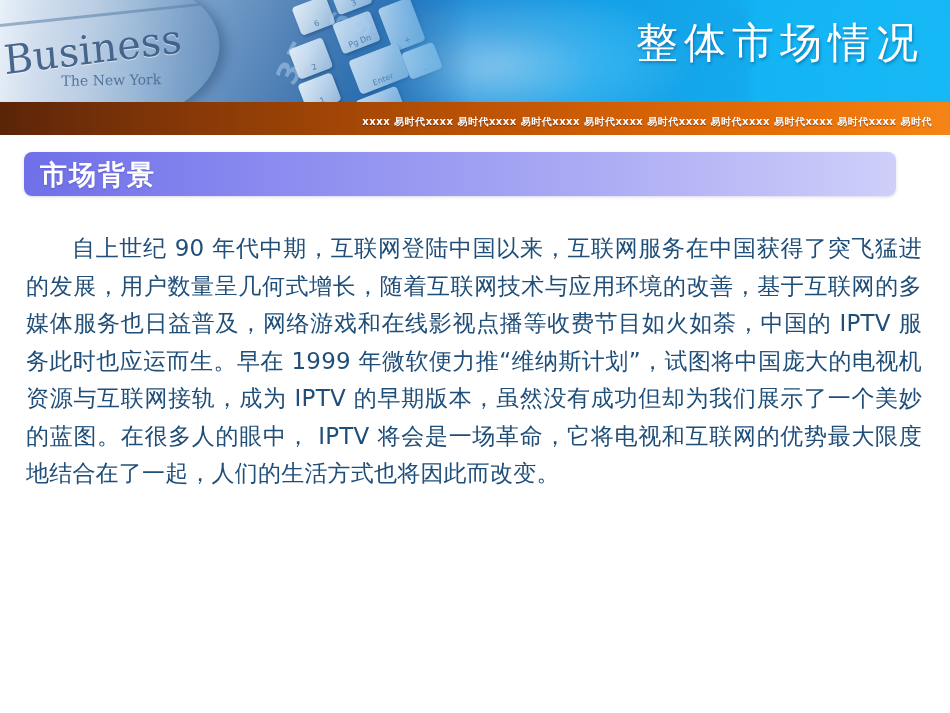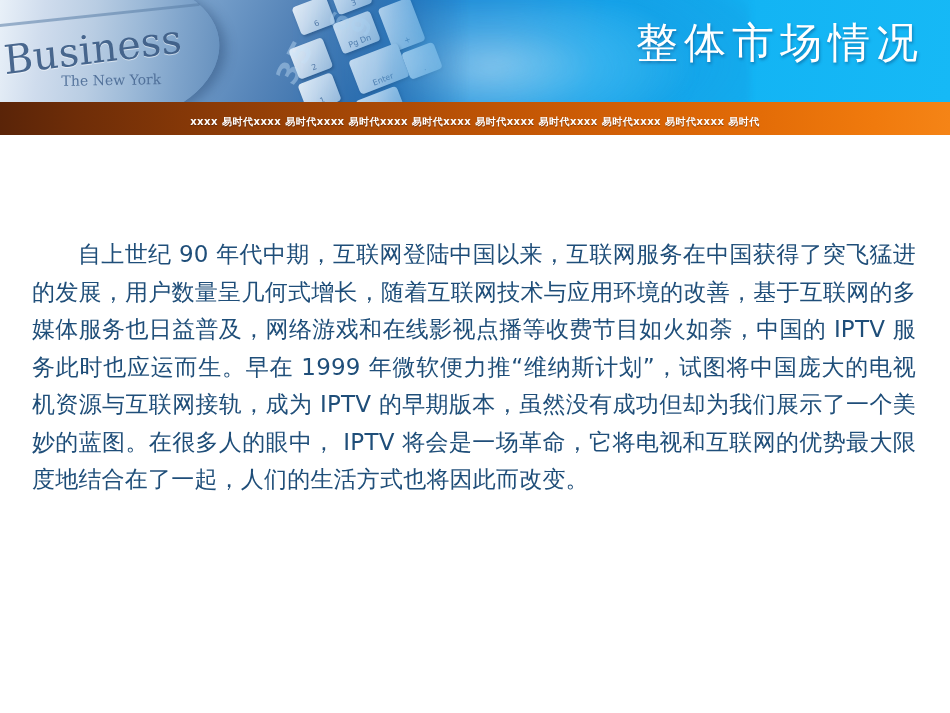--- a/index.html
+++ b/index.html
@@ -185,23 +185,23 @@
         #e36c07 80%,
         #f07a0d 92%,
         #f58416 100%);
     overflow: hidden;
     display: flex;
     align-items: center;
   }
   .strip-inner {
     display: flex;
     width: 100%;
-    justify-content: center;
+    justify-content: flex-end;
     align-items: center;
-    padding: 0 6px;
+    padding: 0 18px;
     box-sizing: border-box;
     margin-top: 7px;
   }
   .strip-item {
     font-size: 10px;
     font-weight: bold;
     color: #ffffff;
     white-space: nowrap;
     letter-spacing: 0.5px;
     text-shadow: 0 1px 1px rgba(60,20,0,0.5);
@@ -245,21 +245,21 @@
     height: 380px;
   }
   .paragraph {
     font-family: "DejaVu Sans", "Liberation Sans", sans-serif;
     font-size: 23px;
     line-height: 37.5px;
     color: #1f4e79;
     text-align: justify;
     text-justify: inter-ideograph;
     text-indent: 2em;
-    margin: 8px;
+    margin: 2px;
     letter-spacing: 0.2px;
   }
   .attribution {
     position: absolute;
     left: 0; top: 345px;
     width: 880px;
     text-align: right;
     font-family: "DejaVu Sans", "Liberation Sans", sans-serif;
     font-size: 23px;
     font-weight: bold;
@@ -315,18 +315,21 @@
       <span class="strip-item">xxxx 易时代</span>
       <span class="strip-item">xxxx 易时代</span>
       <span class="strip-item">xxxx 易时代</span>
       <span class="strip-item">xxxx 易时代</span>
       <span class="strip-item">xxxx 易时代</span>
       <span class="strip-item">xxxx 易时代</span>
       <span class="strip-item">xxxx 易时代</span>
     </div>
   </div>
 
+  <div class="section-bar">
+    <div class="section-title">市场背景</div>
+  </div>
 
   <div class="body-area">
     <p class="paragraph">自上世纪 90 年代中期，互联网登陆中国以来，互联网服务在中国获得了突飞猛进的发展，用户数量呈几何式增长，随着互联网技术与应用环境的改善，基于互联网的多媒体服务也日益普及，网络游戏和在线影视点播等收费节目如火如荼，中国的 IPTV 服务此时也应运而生。早在 1999 年微软便力推“维纳斯计划”，试图将中国庞大的电视机资源与互联网接轨，成为 IPTV 的早期版本，虽然没有成功但却为我们展示了一个美妙的蓝图。在很多人的眼中， IPTV 将会是一场革命，它将电视和互联网的优势最大限度地结合在了一起，人们的生活方式也将因此而改变。</p>
   </div>
 
 </div>
 
 </body></html>

